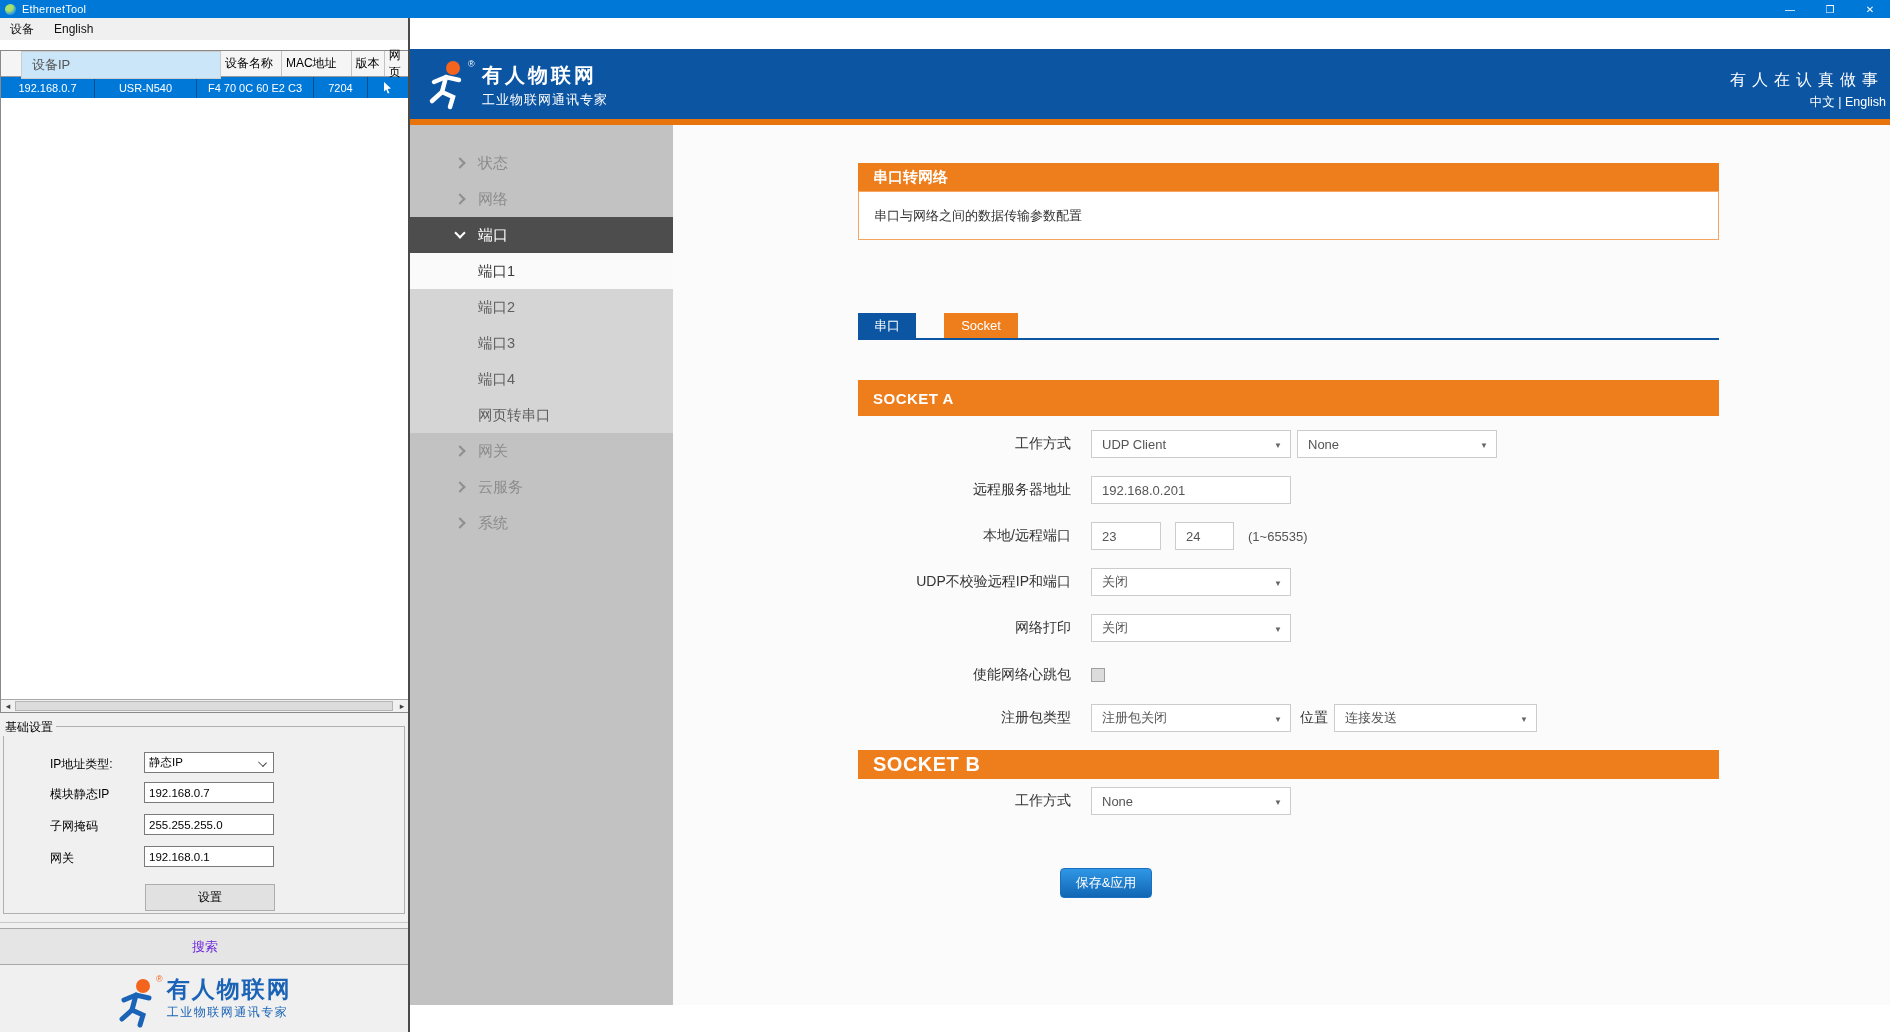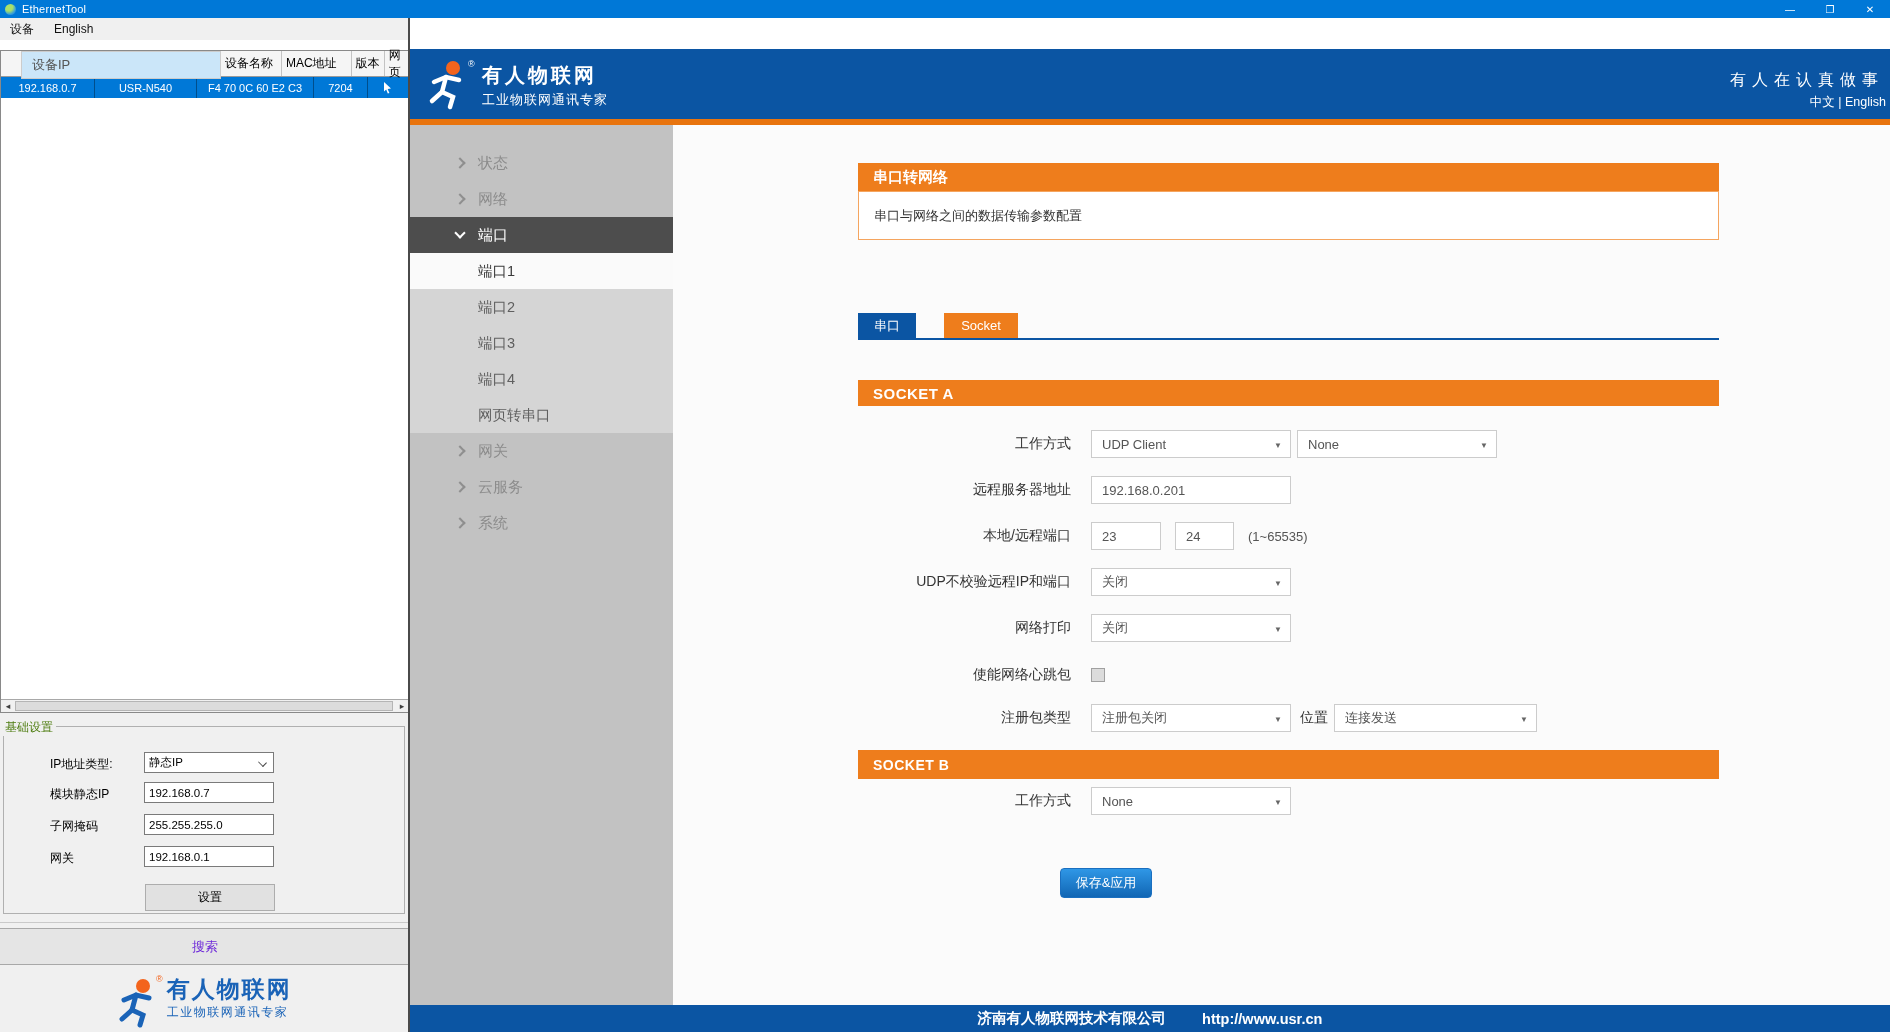--- a/index.html
+++ b/index.html
@@ -26,21 +26,21 @@
   .lv-cell { display:flex; align-items:center; justify-content:center; border-right:1px solid rgba(0,0,0,.35); }
   .c-ip{width:94px;} .c-name{width:102px;} .c-mac{width:117px;} .c-ver{width:54px;} .c-web{width:39px; border-right:none;}
   .hscroll { position:absolute; left:0; bottom:0; width:408px; height:13px; background:#f1f1f1; border-top:1px solid #a8a8a8; }
   .hs-btn { position:absolute; top:0; width:14px; height:12px; display:flex; align-items:center; justify-content:center; font-size:9px; color:#404040; }
   .hs-btn.left{left:0;} .hs-btn.right{right:0;}
   .hs-thumb { position:absolute; left:14px; top:1px; width:378px; height:10px; background:#dcdcdc; border:1px solid #b5b5b5; }
 
   
   .left-lower { position:absolute; left:0; top:713px; width:410px; height:319px; background:#f0f0f0; }
   .groupbox { position:absolute; left:3px; top:726px; width:402px; height:188px; border:1px solid #b0b0b0; }
-  .groupbox-label { position:absolute; left:2px; top:719px; background:#f0f0f0; padding:0 3px; font-size:12px; color:#4d7c0f; }
+  .groupbox-label { position:absolute; left:2px; top:719px; background:#f0f0f0; padding:0 3px; font-size:12px; color:#000000; }
   .bs-label { position:absolute; font-size:12px; color:#000; left:50px; }
   .bs-field { position:absolute; left:144px; width:130px; height:21px; background:#fff; border:1px solid #7a7a7a; font-size:11.5px; color:#000; display:flex; align-items:center; padding-left:4px; }
   .bs-combo .chev-dn { position:absolute; right:7px; top:6px; width:7px; height:7px; border-right:1.6px solid #444; border-bottom:1.6px solid #444; transform:rotate(45deg) scale(1,.8); }
   .set-btn { position:absolute; left:145px; top:884px; width:130px; height:27px; background:#e1e1e1; border:1px solid #adadad; font-size:12px; display:flex; align-items:center; justify-content:center; color:#000; }
   .left-sep { position:absolute; left:0; top:922px; width:410px; height:1px; background:#c9c9c9; }
   .search-btn { position:absolute; left:0; top:928px; width:410px; height:37px; background:#e5e5e5; border-top:1px solid #a8a8a8; border-bottom:1px solid #a8a8a8; display:flex; align-items:center; justify-content:center; font-size:13px; color:#6d28d9; }
   .brand-left { position:absolute; left:116px; top:976px; display:flex; align-items:flex-start; }
   .brand-left .reg { color:#f3641d; font-size:9px; margin:-2px 0 0 -4px; }
   .brand-text-col { margin-left:4px; }
   .brand-name-blue { font-size:23px; font-weight:bold; color:#1a63b7; letter-spacing:2px; line-height:26px; }
@@ -75,22 +75,22 @@
   .bar.orange { background:#ee7d1c; }
   .bar.dark { background:#4d4d4d; }
   .bar-title { top:38px; height:28px; font-size:15px; }
   .desc-box { position:absolute; left:185px; top:66px; width:861px; height:49px; background:#fff; border:1px solid #f5a55f; display:flex; align-items:center; padding-left:15px; font-size:13px; color:#333; }
   .bar-config { top:133px; height:31px; font-size:15px; }
   .tabs { position:absolute; left:185px; top:188px; display:flex; gap:28px; }
   .tab { height:25px; display:flex; align-items:center; justify-content:center; color:#fff; font-size:13px; }
   .tab-serial { width:58px; background:#0b55a3; }
   .tab-socket { width:74px; background:#ee7d1c; }
   .tab-underline { position:absolute; left:185px; top:213px; width:861px; height:2px; background:#0b55a3; }
-  .bar-sa { top:255px; height:26px; font-size:15px; letter-spacing:.5px; }
-  .bar-sb { top:625px; height:29px; font-size:14px; letter-spacing:.5px; }
+  .bar-sa { top:255px; height:36px; font-size:15px; letter-spacing:.5px; }
+  .bar-sb { top:625px; height:29px; font-size:20px; letter-spacing:.5px; }
 
   .frow { position:absolute; left:185px; width:861px; height:28px; display:flex; align-items:center; }
   .flabel { width:213px; text-align:right; font-size:14px; color:#333; flex:none; }
   .sel { position:relative; margin-left:20px; width:200px; height:28px; background:#fff; border:1px solid #ccc; display:flex; align-items:center; padding-left:10px; font-size:13px; color:#555; flex:none; }
   .sel .arrow { position:absolute; right:8px; top:10px; font-size:8px; color:#666; }
   .sel.second { margin-left:6px; }
   .sel.wide { width:203px; }
   .txtin { margin-left:20px; width:200px; height:28px; background:#fff; border:1px solid #ccc; display:flex; align-items:center; padding-left:10px; font-size:13px; color:#555; flex:none; }
   .txtin.port { width:70px; }
   .txtin.port2 { margin-left:14px; width:59px; }
@@ -342,19 +342,15 @@
         <div class="flabel">工作方式</div>
         <div class="sel">
             <span>None</span>
             <span class="arrow">▼</span>
           </div>
       </div>
 
       <div class="save-btn">保存&amp;应用</div>
     </div>
 
-    <div class="web-footer">
-      <span>济南有人物联网技术有限公司</span>
-      <span>http://www.usr.cn</span>
-    </div>
   </div>
 
 </div>
 
 </body></html>

